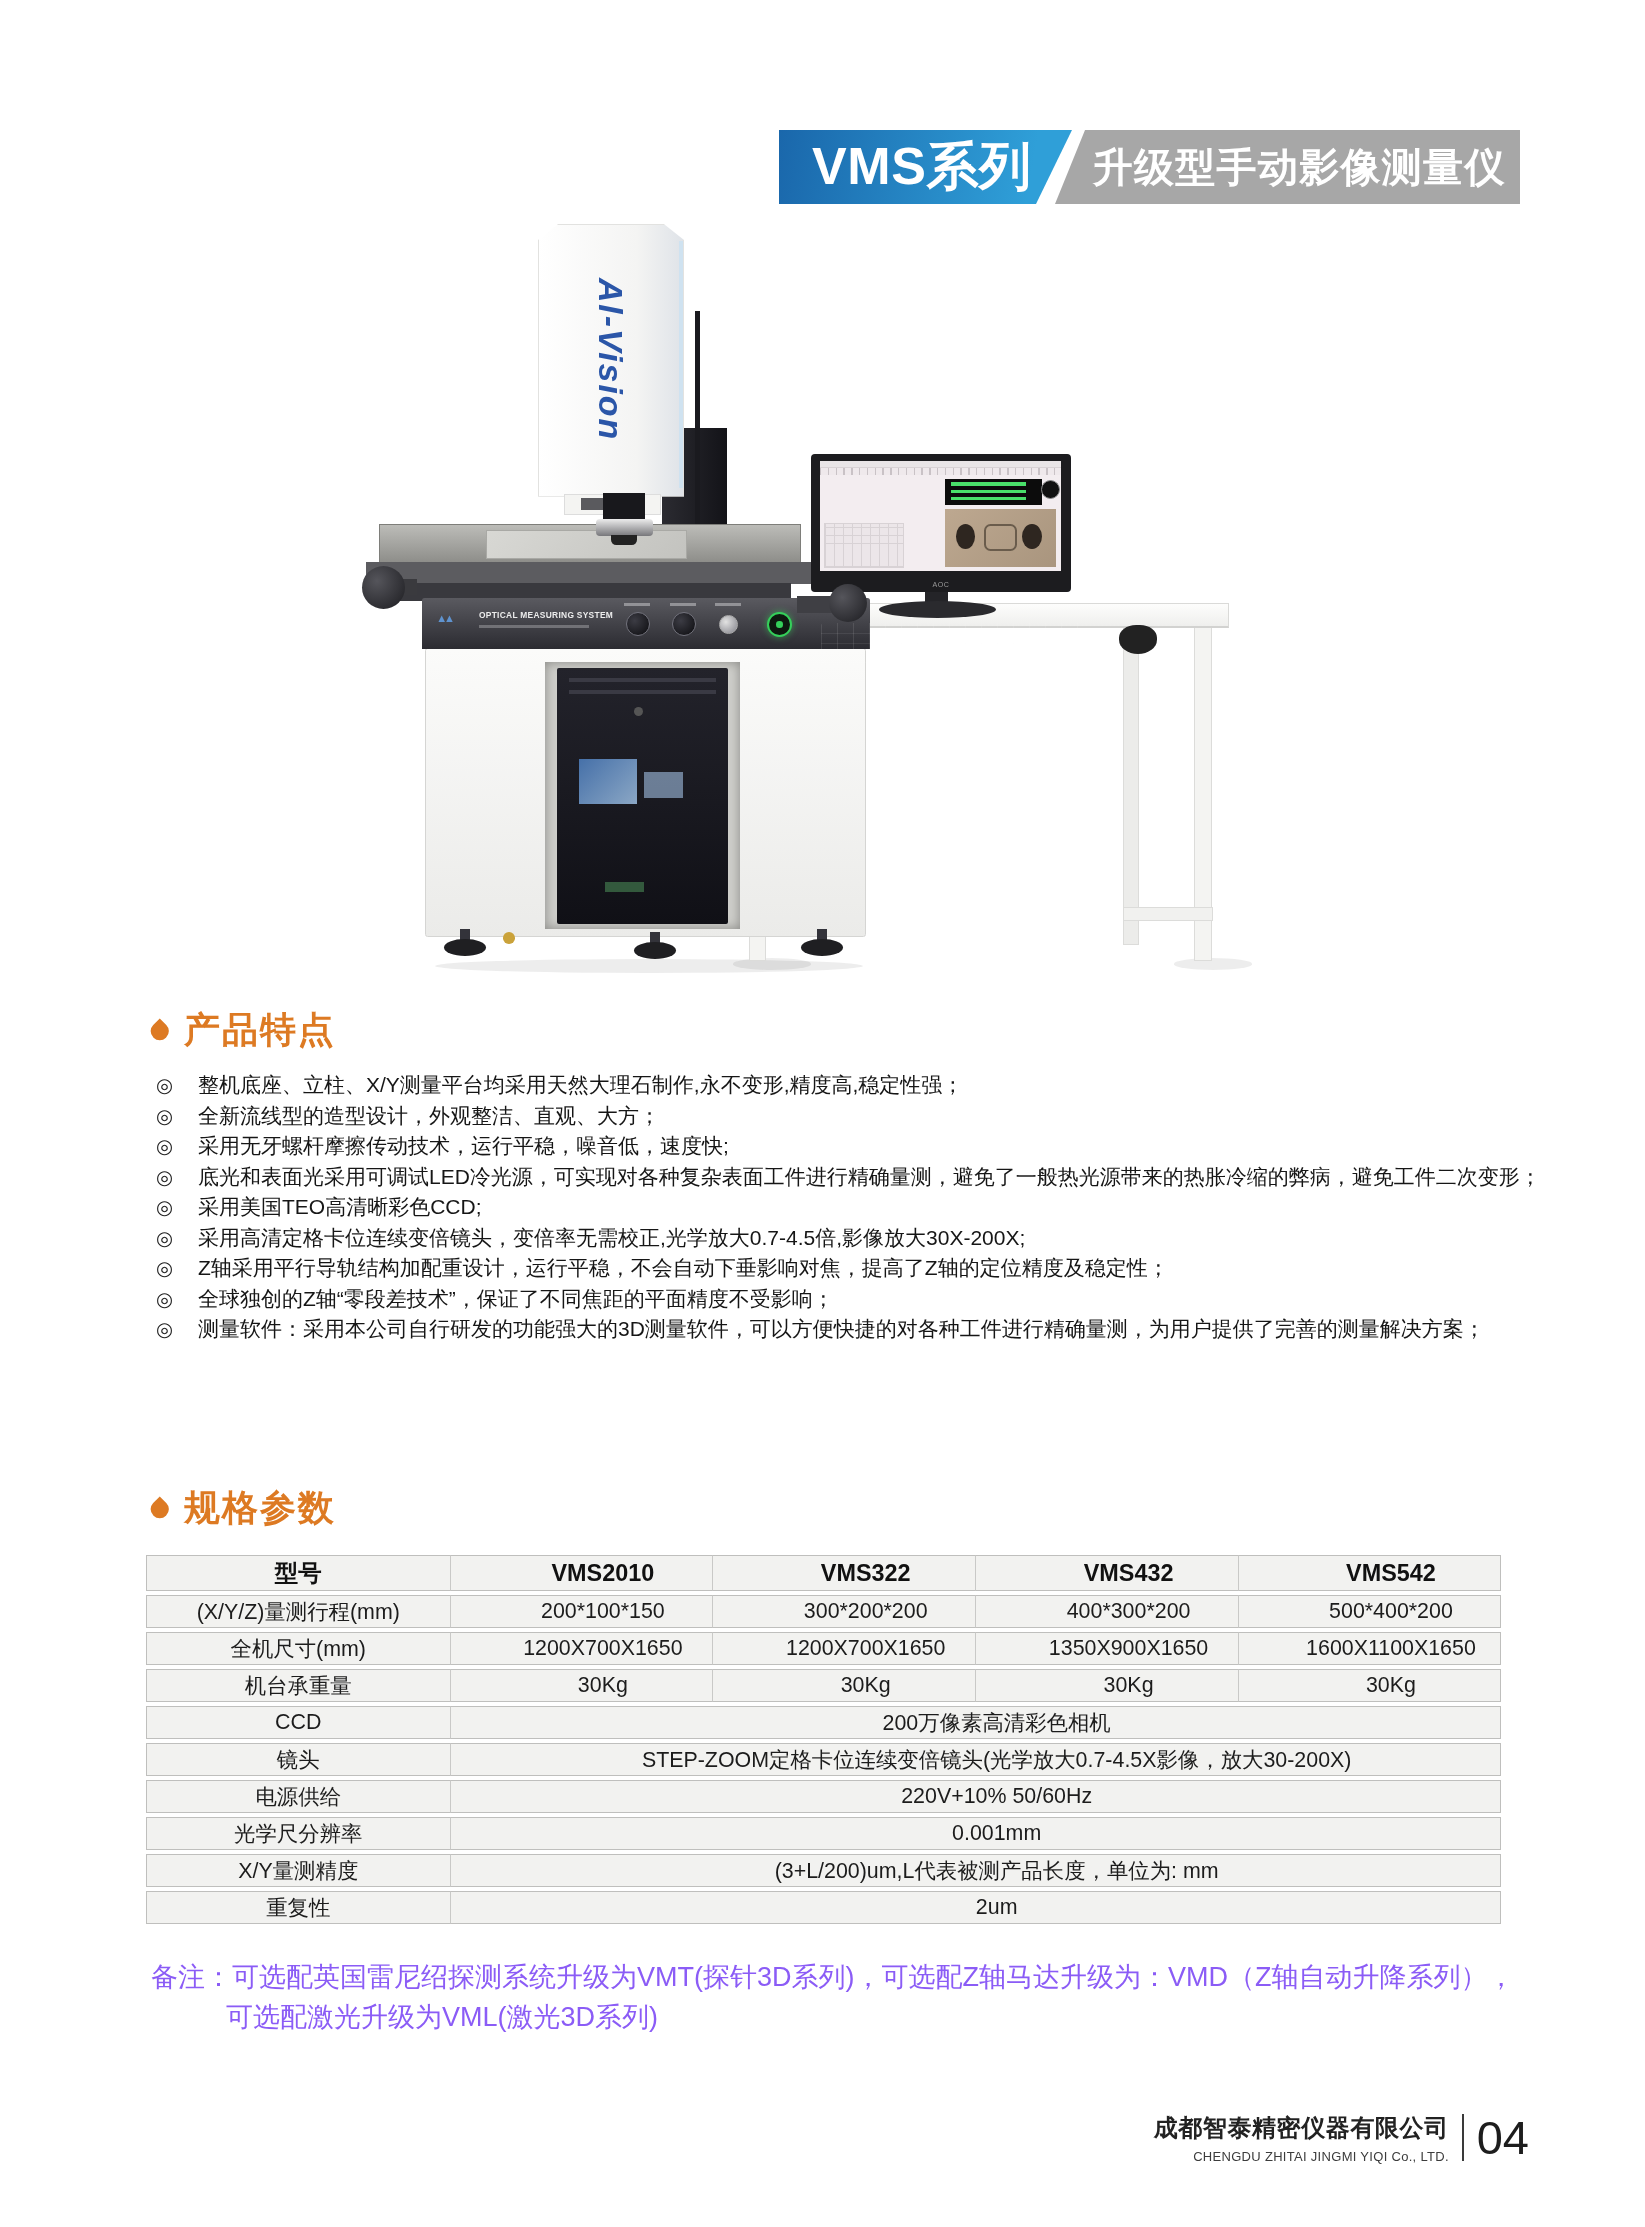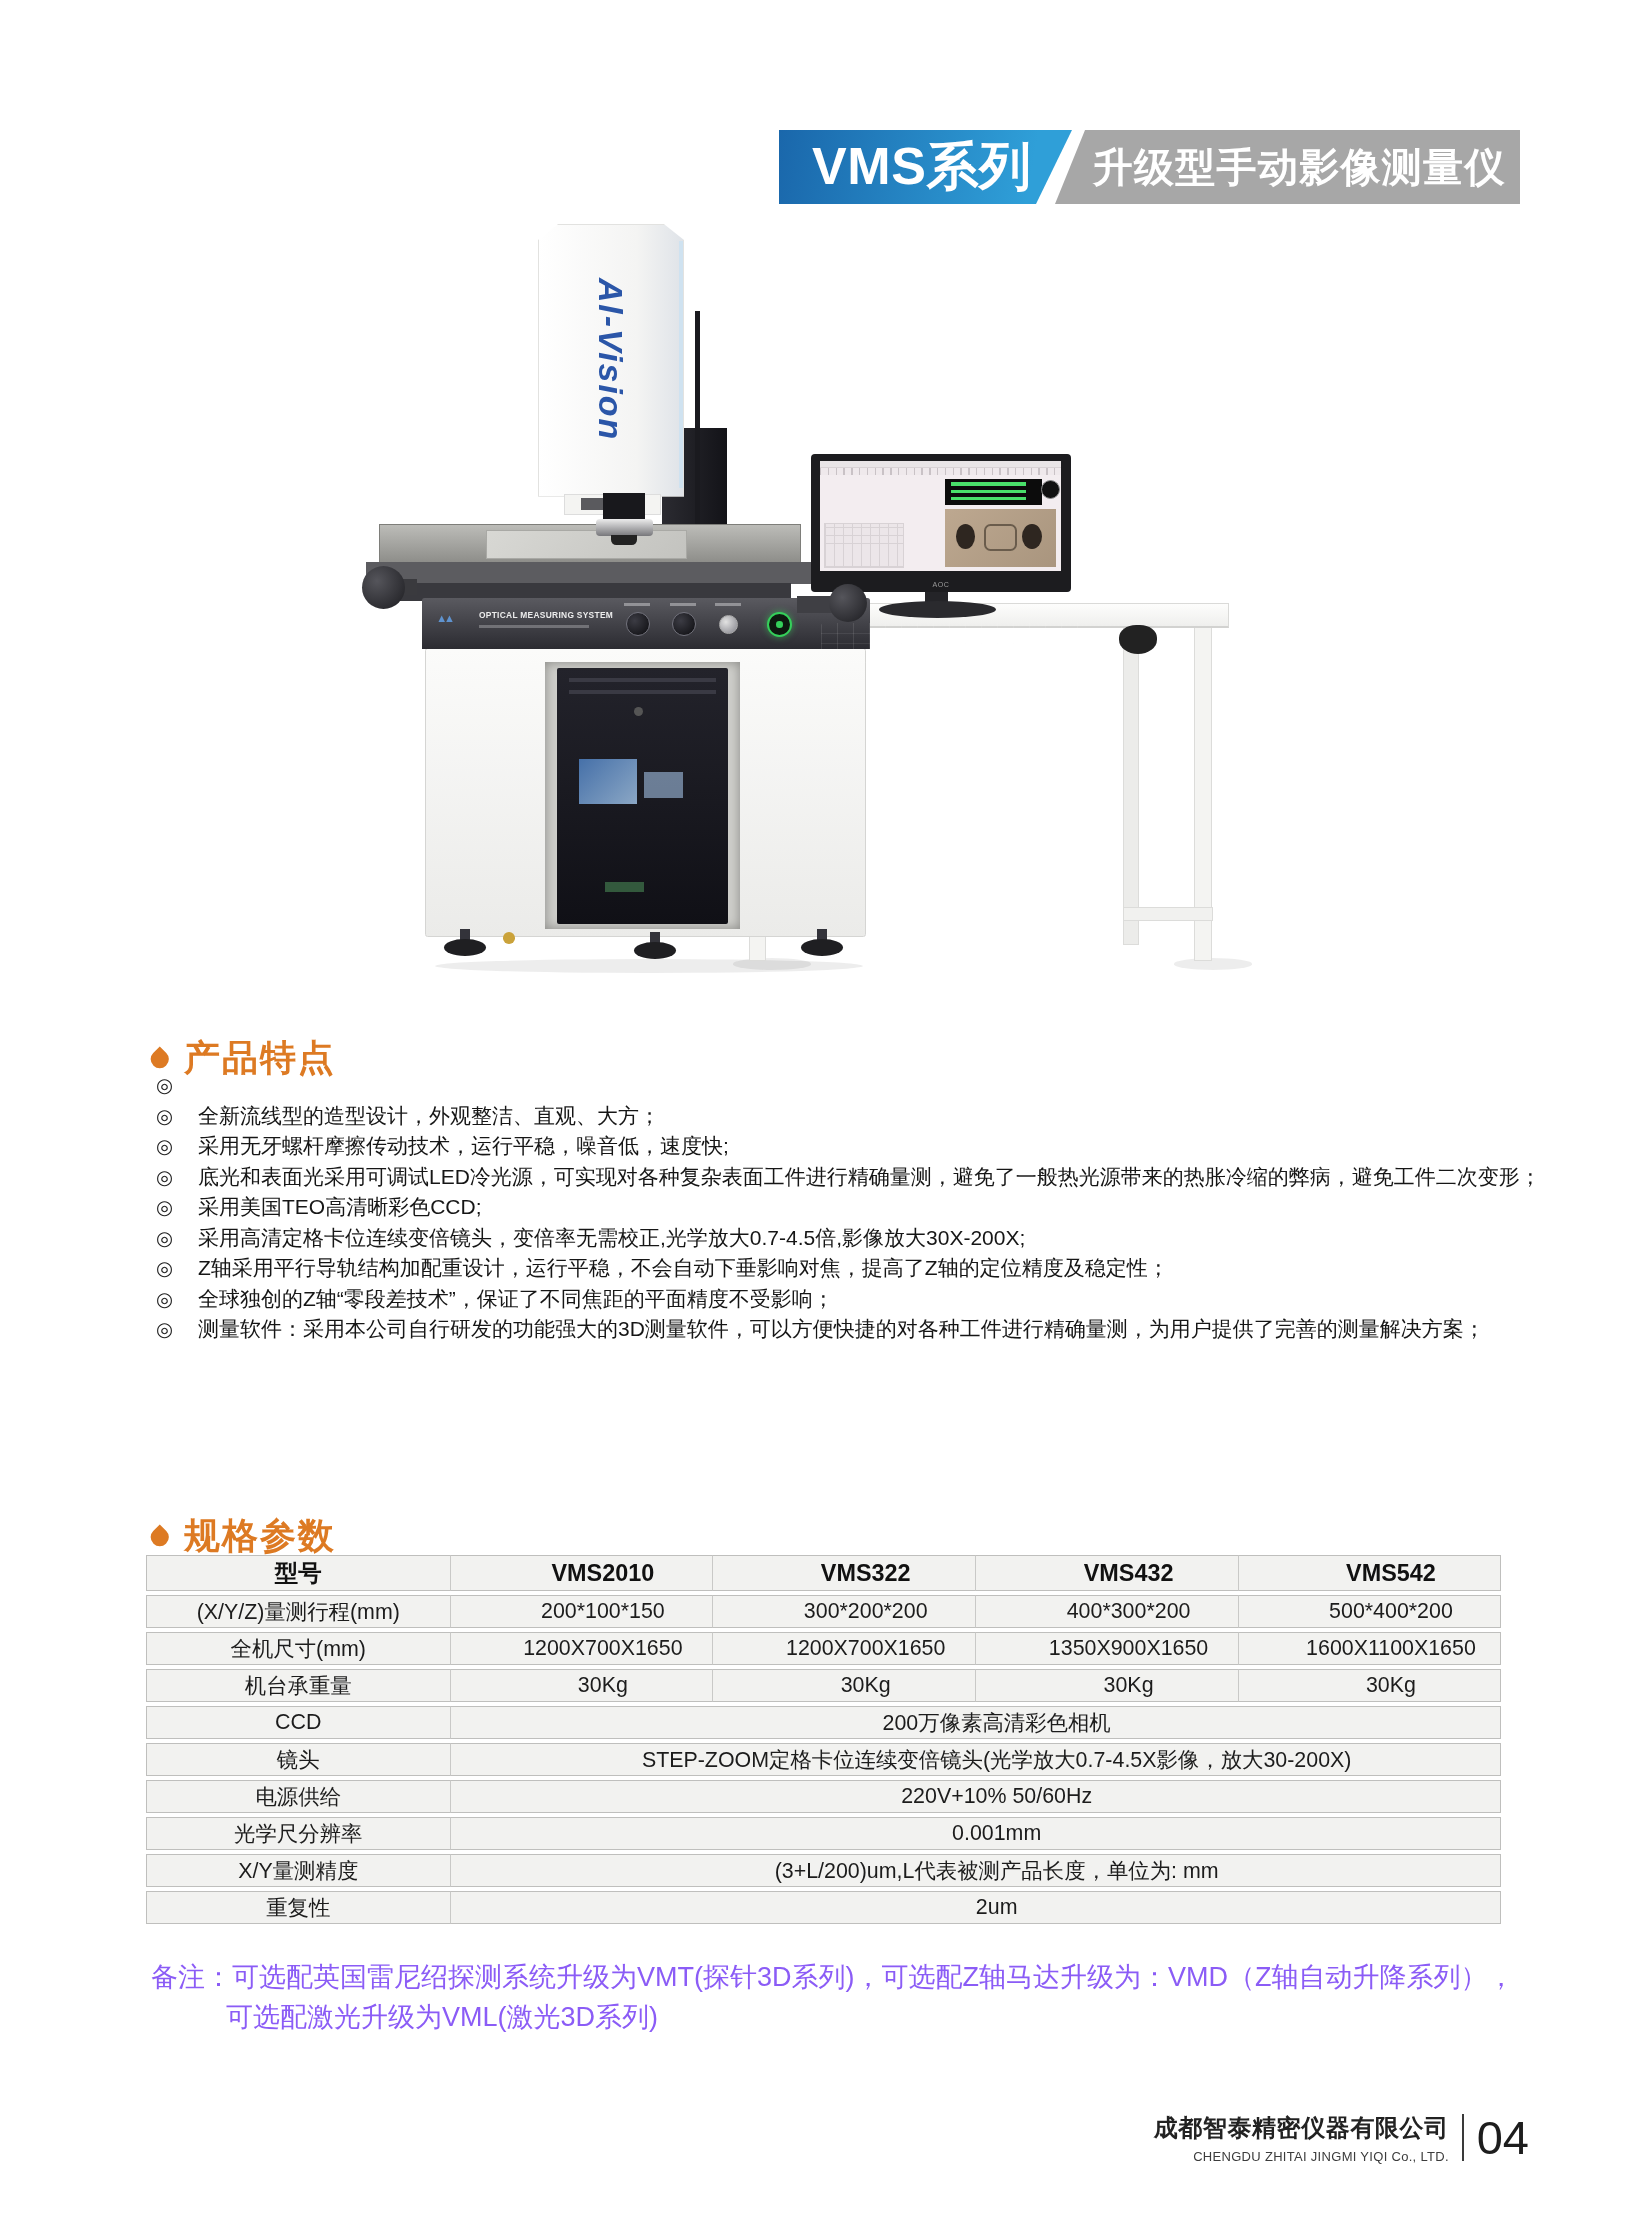--- a/index.html
+++ b/index.html
@@ -105,21 +105,21 @@
   .mon-brand{position:absolute;left:0;right:0;bottom:2.6px;text-align:center;font-size:7.1px;color:#9a9a9a;letter-spacing:0.6px;}
   .stand-neck{left:776px;top:375px;width:23.4px;height:17px;background:#242428;z-index:5;}
   .stand-base{left:730px;top:387px;width:117px;height:17px;border-radius:50%;background:#2a2a2e;z-index:5;}
   .keyboard{left:672px;top:409px;width:260px;height:40px;border-radius:3.2px;z-index:7;
     background:linear-gradient(180deg,#2e2e33,#0f0f13);
     background-image:repeating-linear-gradient(90deg,rgba(255,255,255,.10) 0 0.6px,transparent 0.6px 16px),
                      repeating-linear-gradient(0deg,rgba(255,255,255,.08) 0 0.6px,transparent 0.6px 9.7px);}
   .mouse{left:970px;top:411px;width:38px;height:28.6px;background:#222;border-radius:45% 45% 50% 50%;z-index:7;}
 
   
-  .section-title{position:absolute;display:flex;align-items:center;gap:15.6px;margin-top:28px;}
+  .section-title{position:absolute;display:flex;align-items:center;gap:15.6px;}
   .drop{width:17.5px;height:17.5px;background:#dd7a23;border-radius:0 50% 50% 50%;transform:rotate(45deg);flex:0 0 auto;}
   .section-title h2{margin:0;font-size:36px;font-weight:bold;color:#dd7a23;letter-spacing:1.9px;}
   .st-features{left:151px;top:1006px;}
   .st-specs{left:151px;top:1484px;}
 
   
   .features{position:absolute;left:156px;top:1070px;list-style:none;margin:0;padding:0;}
   .features li{position:relative;height:30.5px;line-height:30.5px;padding-left:42px;font-size:21px;color:#161616;white-space:nowrap;}
   .features .mark{position:absolute;left:0;top:0;font-size:19.5px;color:#222;}
 
@@ -253,21 +253,21 @@
     <div class="ph stand-base"></div>
     <div class="ph keyboard"></div>
     <div class="ph mouse"></div>
   </div>
 
   <div class="section-title st-features">
     <div class="drop"></div>
     <h2>产品特点</h2>
   </div>
   <ul class="features">
-    <li><span class="mark">◎</span></li>
+    <li><span class="mark">◎</span><span>整机底座、立柱、X/Y测量平台均采用天然大理石制作,永不变形,精度高,稳定性强；</span></li>
     <li><span class="mark">◎</span><span>全新流线型的造型设计，外观整洁、直观、大方；</span></li>
     <li><span class="mark">◎</span><span>采用无牙螺杆摩擦传动技术，运行平稳，噪音低，速度快;</span></li>
     <li><span class="mark">◎</span><span>底光和表面光采用可调试LED冷光源，可实现对各种复杂表面工件进行精确量测，避免了一般热光源带来的热胀冷缩的弊病，避免工件二次变形；</span></li>
     <li><span class="mark">◎</span><span>采用美国TEO高清晰彩色CCD;</span></li>
     <li><span class="mark">◎</span><span>采用高清定格卡位连续变倍镜头，变倍率无需校正,光学放大0.7-4.5倍,影像放大30X-200X;</span></li>
     <li><span class="mark">◎</span><span>Z轴采用平行导轨结构加配重设计，运行平稳，不会自动下垂影响对焦，提高了Z轴的定位精度及稳定性；</span></li>
     <li><span class="mark">◎</span><span>全球独创的Z轴“零段差技术”，保证了不同焦距的平面精度不受影响；</span></li>
     <li><span class="mark">◎</span><span>测量软件：采用本公司自行研发的功能强大的3D测量软件，可以方便快捷的对各种工件进行精确量测，为用户提供了完善的测量解决方案；</span></li>
   </ul>
 

